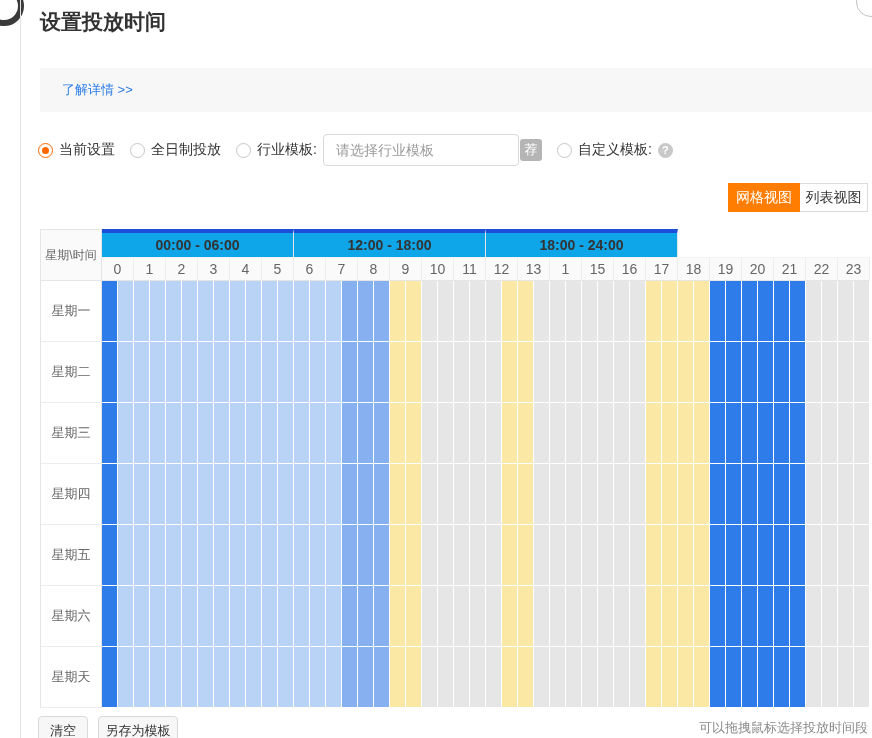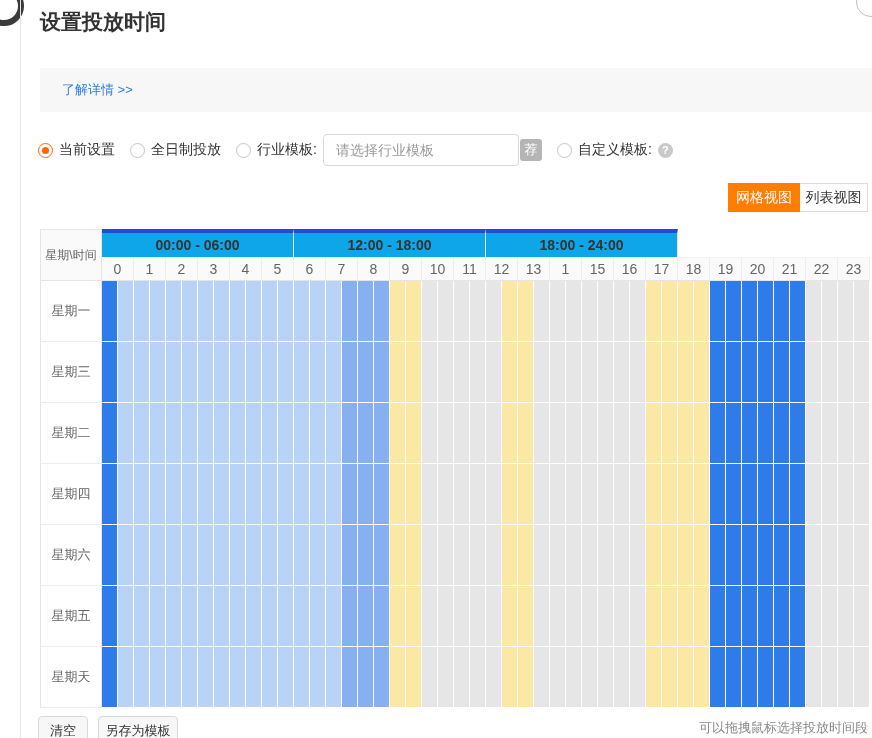--- a/index.html
+++ b/index.html
@@ -190,20 +190,73 @@
           <div class="cell" style="background: rgb(45, 124, 234);"></div>
           <div class="cell" style="background: rgb(45, 124, 234);"></div>
           <div class="cell" style="background: rgb(45, 124, 234);"></div>
           <div class="cell" style="background: rgb(230, 230, 230);"></div>
           <div class="cell" style="background: rgb(230, 230, 230);"></div>
           <div class="cell" style="background: rgb(230, 230, 230);"></div>
           <div class="cell" style="background: rgb(230, 230, 230);"></div>
         </div>
       </div>
       <div class="day-row">
+        <div class="day-label">星期二</div>
+        <div class="cells">
+          <div class="cell" style="background: rgb(45, 124, 234);"></div>
+          <div class="cell" style="background: rgb(185, 211, 246);"></div>
+          <div class="cell" style="background: rgb(185, 211, 246);"></div>
+          <div class="cell" style="background: rgb(185, 211, 246);"></div>
+          <div class="cell" style="background: rgb(185, 211, 246);"></div>
+          <div class="cell" style="background: rgb(185, 211, 246);"></div>
+          <div class="cell" style="background: rgb(185, 211, 246);"></div>
+          <div class="cell" style="background: rgb(185, 211, 246);"></div>
+          <div class="cell" style="background: rgb(185, 211, 246);"></div>
+          <div class="cell" style="background: rgb(185, 211, 246);"></div>
+          <div class="cell" style="background: rgb(185, 211, 246);"></div>
+          <div class="cell" style="background: rgb(185, 211, 246);"></div>
+          <div class="cell" style="background: rgb(185, 211, 246);"></div>
+          <div class="cell" style="background: rgb(185, 211, 246);"></div>
+          <div class="cell" style="background: rgb(185, 211, 246);"></div>
+          <div class="cell" style="background: rgb(134, 176, 240);"></div>
+          <div class="cell" style="background: rgb(134, 176, 240);"></div>
+          <div class="cell" style="background: rgb(134, 176, 240);"></div>
+          <div class="cell" style="background: rgb(251, 232, 164);"></div>
+          <div class="cell" style="background: rgb(251, 232, 164);"></div>
+          <div class="cell" style="background: rgb(230, 230, 230);"></div>
+          <div class="cell" style="background: rgb(230, 230, 230);"></div>
+          <div class="cell" style="background: rgb(230, 230, 230);"></div>
+          <div class="cell" style="background: rgb(230, 230, 230);"></div>
+          <div class="cell" style="background: rgb(230, 230, 230);"></div>
+          <div class="cell" style="background: rgb(251, 232, 164);"></div>
+          <div class="cell" style="background: rgb(251, 232, 164);"></div>
+          <div class="cell" style="background: rgb(230, 230, 230);"></div>
+          <div class="cell" style="background: rgb(230, 230, 230);"></div>
+          <div class="cell" style="background: rgb(230, 230, 230);"></div>
+          <div class="cell" style="background: rgb(230, 230, 230);"></div>
+          <div class="cell" style="background: rgb(230, 230, 230);"></div>
+          <div class="cell" style="background: rgb(230, 230, 230);"></div>
+          <div class="cell" style="background: rgb(230, 230, 230);"></div>
+          <div class="cell" style="background: rgb(251, 232, 164);"></div>
+          <div class="cell" style="background: rgb(251, 232, 164);"></div>
+          <div class="cell" style="background: rgb(251, 232, 164);"></div>
+          <div class="cell" style="background: rgb(251, 232, 164);"></div>
+          <div class="cell" style="background: rgb(45, 124, 234);"></div>
+          <div class="cell" style="background: rgb(45, 124, 234);"></div>
+          <div class="cell" style="background: rgb(45, 124, 234);"></div>
+          <div class="cell" style="background: rgb(45, 124, 234);"></div>
+          <div class="cell" style="background: rgb(45, 124, 234);"></div>
+          <div class="cell" style="background: rgb(45, 124, 234);"></div>
+          <div class="cell" style="background: rgb(230, 230, 230);"></div>
+          <div class="cell" style="background: rgb(230, 230, 230);"></div>
+          <div class="cell" style="background: rgb(230, 230, 230);"></div>
+          <div class="cell" style="background: rgb(230, 230, 230);"></div>
+        </div>
+      </div>
+      <div class="day-row">
         <div class="day-label">星期三</div>
         <div class="cells">
           <div class="cell" style="background: rgb(45, 124, 234);"></div>
           <div class="cell" style="background: rgb(185, 211, 246);"></div>
           <div class="cell" style="background: rgb(185, 211, 246);"></div>
           <div class="cell" style="background: rgb(185, 211, 246);"></div>
           <div class="cell" style="background: rgb(185, 211, 246);"></div>
           <div class="cell" style="background: rgb(185, 211, 246);"></div>
           <div class="cell" style="background: rgb(185, 211, 246);"></div>
           <div class="cell" style="background: rgb(185, 211, 246);"></div>
@@ -243,73 +296,20 @@
           <div class="cell" style="background: rgb(45, 124, 234);"></div>
           <div class="cell" style="background: rgb(45, 124, 234);"></div>
           <div class="cell" style="background: rgb(45, 124, 234);"></div>
           <div class="cell" style="background: rgb(230, 230, 230);"></div>
           <div class="cell" style="background: rgb(230, 230, 230);"></div>
           <div class="cell" style="background: rgb(230, 230, 230);"></div>
           <div class="cell" style="background: rgb(230, 230, 230);"></div>
         </div>
       </div>
       <div class="day-row">
-        <div class="day-label">星期二</div>
-        <div class="cells">
-          <div class="cell" style="background: rgb(45, 124, 234);"></div>
-          <div class="cell" style="background: rgb(185, 211, 246);"></div>
-          <div class="cell" style="background: rgb(185, 211, 246);"></div>
-          <div class="cell" style="background: rgb(185, 211, 246);"></div>
-          <div class="cell" style="background: rgb(185, 211, 246);"></div>
-          <div class="cell" style="background: rgb(185, 211, 246);"></div>
-          <div class="cell" style="background: rgb(185, 211, 246);"></div>
-          <div class="cell" style="background: rgb(185, 211, 246);"></div>
-          <div class="cell" style="background: rgb(185, 211, 246);"></div>
-          <div class="cell" style="background: rgb(185, 211, 246);"></div>
-          <div class="cell" style="background: rgb(185, 211, 246);"></div>
-          <div class="cell" style="background: rgb(185, 211, 246);"></div>
-          <div class="cell" style="background: rgb(185, 211, 246);"></div>
-          <div class="cell" style="background: rgb(185, 211, 246);"></div>
-          <div class="cell" style="background: rgb(185, 211, 246);"></div>
-          <div class="cell" style="background: rgb(134, 176, 240);"></div>
-          <div class="cell" style="background: rgb(134, 176, 240);"></div>
-          <div class="cell" style="background: rgb(134, 176, 240);"></div>
-          <div class="cell" style="background: rgb(251, 232, 164);"></div>
-          <div class="cell" style="background: rgb(251, 232, 164);"></div>
-          <div class="cell" style="background: rgb(230, 230, 230);"></div>
-          <div class="cell" style="background: rgb(230, 230, 230);"></div>
-          <div class="cell" style="background: rgb(230, 230, 230);"></div>
-          <div class="cell" style="background: rgb(230, 230, 230);"></div>
-          <div class="cell" style="background: rgb(230, 230, 230);"></div>
-          <div class="cell" style="background: rgb(251, 232, 164);"></div>
-          <div class="cell" style="background: rgb(251, 232, 164);"></div>
-          <div class="cell" style="background: rgb(230, 230, 230);"></div>
-          <div class="cell" style="background: rgb(230, 230, 230);"></div>
-          <div class="cell" style="background: rgb(230, 230, 230);"></div>
-          <div class="cell" style="background: rgb(230, 230, 230);"></div>
-          <div class="cell" style="background: rgb(230, 230, 230);"></div>
-          <div class="cell" style="background: rgb(230, 230, 230);"></div>
-          <div class="cell" style="background: rgb(230, 230, 230);"></div>
-          <div class="cell" style="background: rgb(251, 232, 164);"></div>
-          <div class="cell" style="background: rgb(251, 232, 164);"></div>
-          <div class="cell" style="background: rgb(251, 232, 164);"></div>
-          <div class="cell" style="background: rgb(251, 232, 164);"></div>
-          <div class="cell" style="background: rgb(45, 124, 234);"></div>
-          <div class="cell" style="background: rgb(45, 124, 234);"></div>
-          <div class="cell" style="background: rgb(45, 124, 234);"></div>
-          <div class="cell" style="background: rgb(45, 124, 234);"></div>
-          <div class="cell" style="background: rgb(45, 124, 234);"></div>
-          <div class="cell" style="background: rgb(45, 124, 234);"></div>
-          <div class="cell" style="background: rgb(230, 230, 230);"></div>
-          <div class="cell" style="background: rgb(230, 230, 230);"></div>
-          <div class="cell" style="background: rgb(230, 230, 230);"></div>
-          <div class="cell" style="background: rgb(230, 230, 230);"></div>
-        </div>
-      </div>
-      <div class="day-row">
         <div class="day-label">星期四</div>
         <div class="cells">
           <div class="cell" style="background: rgb(45, 124, 234);"></div>
           <div class="cell" style="background: rgb(185, 211, 246);"></div>
           <div class="cell" style="background: rgb(185, 211, 246);"></div>
           <div class="cell" style="background: rgb(185, 211, 246);"></div>
           <div class="cell" style="background: rgb(185, 211, 246);"></div>
           <div class="cell" style="background: rgb(185, 211, 246);"></div>
           <div class="cell" style="background: rgb(185, 211, 246);"></div>
           <div class="cell" style="background: rgb(185, 211, 246);"></div>
@@ -349,74 +349,74 @@
           <div class="cell" style="background: rgb(45, 124, 234);"></div>
           <div class="cell" style="background: rgb(45, 124, 234);"></div>
           <div class="cell" style="background: rgb(45, 124, 234);"></div>
           <div class="cell" style="background: rgb(230, 230, 230);"></div>
           <div class="cell" style="background: rgb(230, 230, 230);"></div>
           <div class="cell" style="background: rgb(230, 230, 230);"></div>
           <div class="cell" style="background: rgb(230, 230, 230);"></div>
         </div>
       </div>
       <div class="day-row">
+        <div class="day-label">星期五</div>
+        <div class="cells">
+          <div class="cell" style="background: rgb(45, 124, 234);"></div>
+          <div class="cell" style="background: rgb(185, 211, 246);"></div>
+          <div class="cell" style="background: rgb(185, 211, 246);"></div>
+          <div class="cell" style="background: rgb(185, 211, 246);"></div>
+          <div class="cell" style="background: rgb(185, 211, 246);"></div>
+          <div class="cell" style="background: rgb(185, 211, 246);"></div>
+          <div class="cell" style="background: rgb(185, 211, 246);"></div>
+          <div class="cell" style="background: rgb(185, 211, 246);"></div>
+          <div class="cell" style="background: rgb(185, 211, 246);"></div>
+          <div class="cell" style="background: rgb(185, 211, 246);"></div>
+          <div class="cell" style="background: rgb(185, 211, 246);"></div>
+          <div class="cell" style="background: rgb(185, 211, 246);"></div>
+          <div class="cell" style="background: rgb(185, 211, 246);"></div>
+          <div class="cell" style="background: rgb(185, 211, 246);"></div>
+          <div class="cell" style="background: rgb(185, 211, 246);"></div>
+          <div class="cell" style="background: rgb(134, 176, 240);"></div>
+          <div class="cell" style="background: rgb(134, 176, 240);"></div>
+          <div class="cell" style="background: rgb(134, 176, 240);"></div>
+          <div class="cell" style="background: rgb(251, 232, 164);"></div>
+          <div class="cell" style="background: rgb(251, 232, 164);"></div>
+          <div class="cell" style="background: rgb(230, 230, 230);"></div>
+          <div class="cell" style="background: rgb(230, 230, 230);"></div>
+          <div class="cell" style="background: rgb(230, 230, 230);"></div>
+          <div class="cell" style="background: rgb(230, 230, 230);"></div>
+          <div class="cell" style="background: rgb(230, 230, 230);"></div>
+          <div class="cell" style="background: rgb(251, 232, 164);"></div>
+          <div class="cell" style="background: rgb(251, 232, 164);"></div>
+          <div class="cell" style="background: rgb(230, 230, 230);"></div>
+          <div class="cell" style="background: rgb(230, 230, 230);"></div>
+          <div class="cell" style="background: rgb(230, 230, 230);"></div>
+          <div class="cell" style="background: rgb(230, 230, 230);"></div>
+          <div class="cell" style="background: rgb(230, 230, 230);"></div>
+          <div class="cell" style="background: rgb(230, 230, 230);"></div>
+          <div class="cell" style="background: rgb(230, 230, 230);"></div>
+          <div class="cell" style="background: rgb(251, 232, 164);"></div>
+          <div class="cell" style="background: rgb(251, 232, 164);"></div>
+          <div class="cell" style="background: rgb(251, 232, 164);"></div>
+          <div class="cell" style="background: rgb(251, 232, 164);"></div>
+          <div class="cell" style="background: rgb(45, 124, 234);"></div>
+          <div class="cell" style="background: rgb(45, 124, 234);"></div>
+          <div class="cell" style="background: rgb(45, 124, 234);"></div>
+          <div class="cell" style="background: rgb(45, 124, 234);"></div>
+          <div class="cell" style="background: rgb(45, 124, 234);"></div>
+          <div class="cell" style="background: rgb(45, 124, 234);"></div>
+          <div class="cell" style="background: rgb(230, 230, 230);"></div>
+          <div class="cell" style="background: rgb(230, 230, 230);"></div>
+          <div class="cell" style="background: rgb(230, 230, 230);"></div>
+          <div class="cell" style="background: rgb(230, 230, 230);"></div>
+        </div>
+      </div>
+      <div class="day-row">
         <div class="day-label">星期六</div>
-        <div class="cells">
-          <div class="cell" style="background: rgb(45, 124, 234);"></div>
-          <div class="cell" style="background: rgb(185, 211, 246);"></div>
-          <div class="cell" style="background: rgb(185, 211, 246);"></div>
-          <div class="cell" style="background: rgb(185, 211, 246);"></div>
-          <div class="cell" style="background: rgb(185, 211, 246);"></div>
-          <div class="cell" style="background: rgb(185, 211, 246);"></div>
-          <div class="cell" style="background: rgb(185, 211, 246);"></div>
-          <div class="cell" style="background: rgb(185, 211, 246);"></div>
-          <div class="cell" style="background: rgb(185, 211, 246);"></div>
-          <div class="cell" style="background: rgb(185, 211, 246);"></div>
-          <div class="cell" style="background: rgb(185, 211, 246);"></div>
-          <div class="cell" style="background: rgb(185, 211, 246);"></div>
-          <div class="cell" style="background: rgb(185, 211, 246);"></div>
-          <div class="cell" style="background: rgb(185, 211, 246);"></div>
-          <div class="cell" style="background: rgb(185, 211, 246);"></div>
-          <div class="cell" style="background: rgb(134, 176, 240);"></div>
-          <div class="cell" style="background: rgb(134, 176, 240);"></div>
-          <div class="cell" style="background: rgb(134, 176, 240);"></div>
-          <div class="cell" style="background: rgb(251, 232, 164);"></div>
-          <div class="cell" style="background: rgb(251, 232, 164);"></div>
-          <div class="cell" style="background: rgb(230, 230, 230);"></div>
-          <div class="cell" style="background: rgb(230, 230, 230);"></div>
-          <div class="cell" style="background: rgb(230, 230, 230);"></div>
-          <div class="cell" style="background: rgb(230, 230, 230);"></div>
-          <div class="cell" style="background: rgb(230, 230, 230);"></div>
-          <div class="cell" style="background: rgb(251, 232, 164);"></div>
-          <div class="cell" style="background: rgb(251, 232, 164);"></div>
-          <div class="cell" style="background: rgb(230, 230, 230);"></div>
-          <div class="cell" style="background: rgb(230, 230, 230);"></div>
-          <div class="cell" style="background: rgb(230, 230, 230);"></div>
-          <div class="cell" style="background: rgb(230, 230, 230);"></div>
-          <div class="cell" style="background: rgb(230, 230, 230);"></div>
-          <div class="cell" style="background: rgb(230, 230, 230);"></div>
-          <div class="cell" style="background: rgb(230, 230, 230);"></div>
-          <div class="cell" style="background: rgb(251, 232, 164);"></div>
-          <div class="cell" style="background: rgb(251, 232, 164);"></div>
-          <div class="cell" style="background: rgb(251, 232, 164);"></div>
-          <div class="cell" style="background: rgb(251, 232, 164);"></div>
-          <div class="cell" style="background: rgb(45, 124, 234);"></div>
-          <div class="cell" style="background: rgb(45, 124, 234);"></div>
-          <div class="cell" style="background: rgb(45, 124, 234);"></div>
-          <div class="cell" style="background: rgb(45, 124, 234);"></div>
-          <div class="cell" style="background: rgb(45, 124, 234);"></div>
-          <div class="cell" style="background: rgb(45, 124, 234);"></div>
-          <div class="cell" style="background: rgb(230, 230, 230);"></div>
-          <div class="cell" style="background: rgb(230, 230, 230);"></div>
-          <div class="cell" style="background: rgb(230, 230, 230);"></div>
-          <div class="cell" style="background: rgb(230, 230, 230);"></div>
-        </div>
-      </div>
-      <div class="day-row">
-        <div class="day-label">星期五</div>
         <div class="cells">
           <div class="cell" style="background: rgb(45, 124, 234);"></div>
           <div class="cell" style="background: rgb(185, 211, 246);"></div>
           <div class="cell" style="background: rgb(185, 211, 246);"></div>
           <div class="cell" style="background: rgb(185, 211, 246);"></div>
           <div class="cell" style="background: rgb(185, 211, 246);"></div>
           <div class="cell" style="background: rgb(185, 211, 246);"></div>
           <div class="cell" style="background: rgb(185, 211, 246);"></div>
           <div class="cell" style="background: rgb(185, 211, 246);"></div>
           <div class="cell" style="background: rgb(185, 211, 246);"></div>

